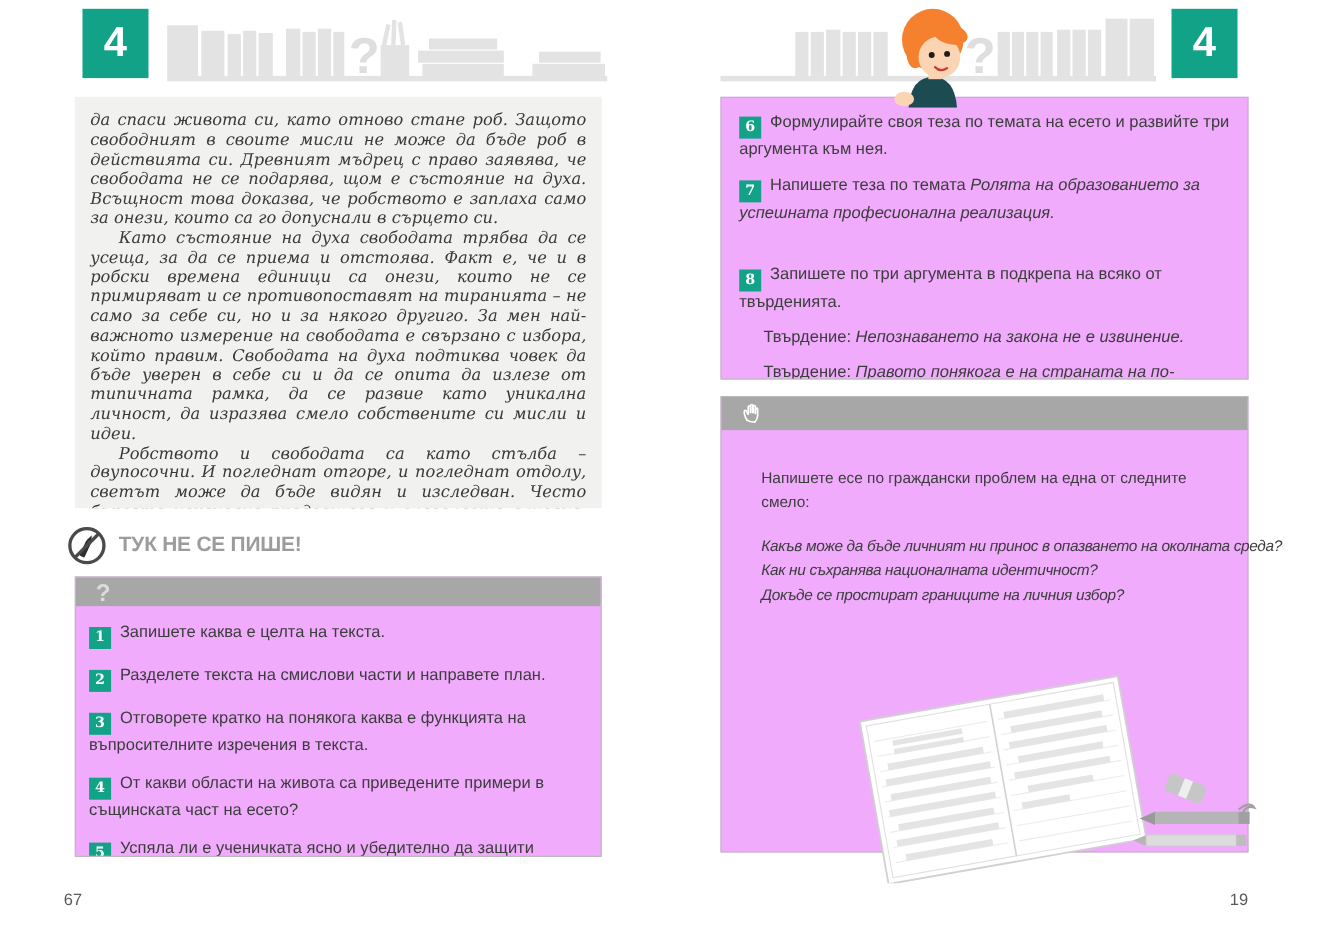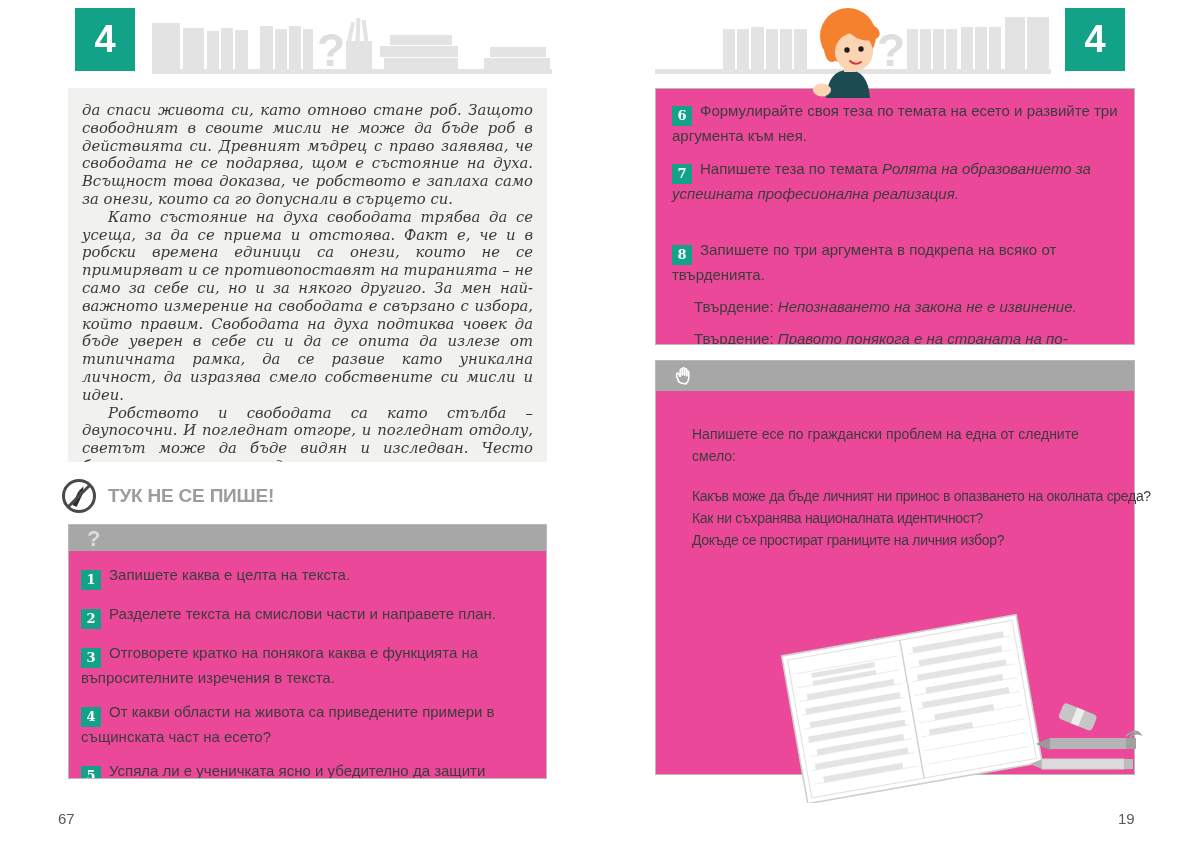--- a/index.html
+++ b/index.html
@@ -21,35 +21,35 @@
     box-sizing:border-box;padding:13px 14px 0 14px;overflow:hidden;
     font-family:"DejaVu Serif","Liberation Serif",serif;font-style:italic;
     font-size:14.8px;line-height:17.8px;color:#3a3936;text-align:justify;}
   .passage p{margin:0;}
   .passage p.ind{text-indent:26px;}
   
   .nowrite{position:absolute;left:60px;top:477px;height:38px;display:flex;align-items:center;}
   .nowrite-label{margin-left:10px;font:bold 19px/38px "Liberation Sans",sans-serif;
     color:#9c9c9c;letter-spacing:-0.2px;}
   
-  .taskbox{position:absolute;background:#ec4899;border:1px solid #b9b9b9;box-sizing:border-box;overflow:hidden;}
+  .taskbox{position:absolute;background:#f0abfc;border:1px solid #b9b9b9;box-sizing:border-box;overflow:hidden;}
   .graybar{height:26px;background:#a7a7a7;position:relative;}
   .graybar .qmark{position:absolute;left:18px;top:1px;font:bold 22px/26px "Liberation Sans",sans-serif;
     color:rgba(255,255,255,0.6);}
   .taskbody{padding:14px 14px 0 12px;font-size:15px;line-height:20px;color:#3c3c3c;}
   .task{margin-bottom:14px;}
   .tbadge{display:inline-block;width:20px;height:20px;background:#12a287;color:#fff;
     font:bold 13px/20px "DejaVu Serif","Liberation Serif",serif;text-align:center;
     margin-right:8px;vertical-align:-4px;}
   .it{font-style:italic;}
   .statement{margin:12px 0 0 22px;font-size:15px;line-height:20px;}
   
   .essay-content{padding:16px 12px 0 36px;font-size:14px;line-height:22px;color:#3c3c3c;}
   .essay-intro{margin:16px 0 18px 0;}
-  .topic{white-space:nowrap;letter-spacing:-0.3px;}
+  .topic{font-style:italic;white-space:nowrap;letter-spacing:-0.3px;}
   
   .pagenum{position:absolute;top:810px;font-size:15px;color:#58595b;}
   
   .illu{position:absolute;}
 </style>
 </head>
 <body>
 
 <div id="canvas">
 

